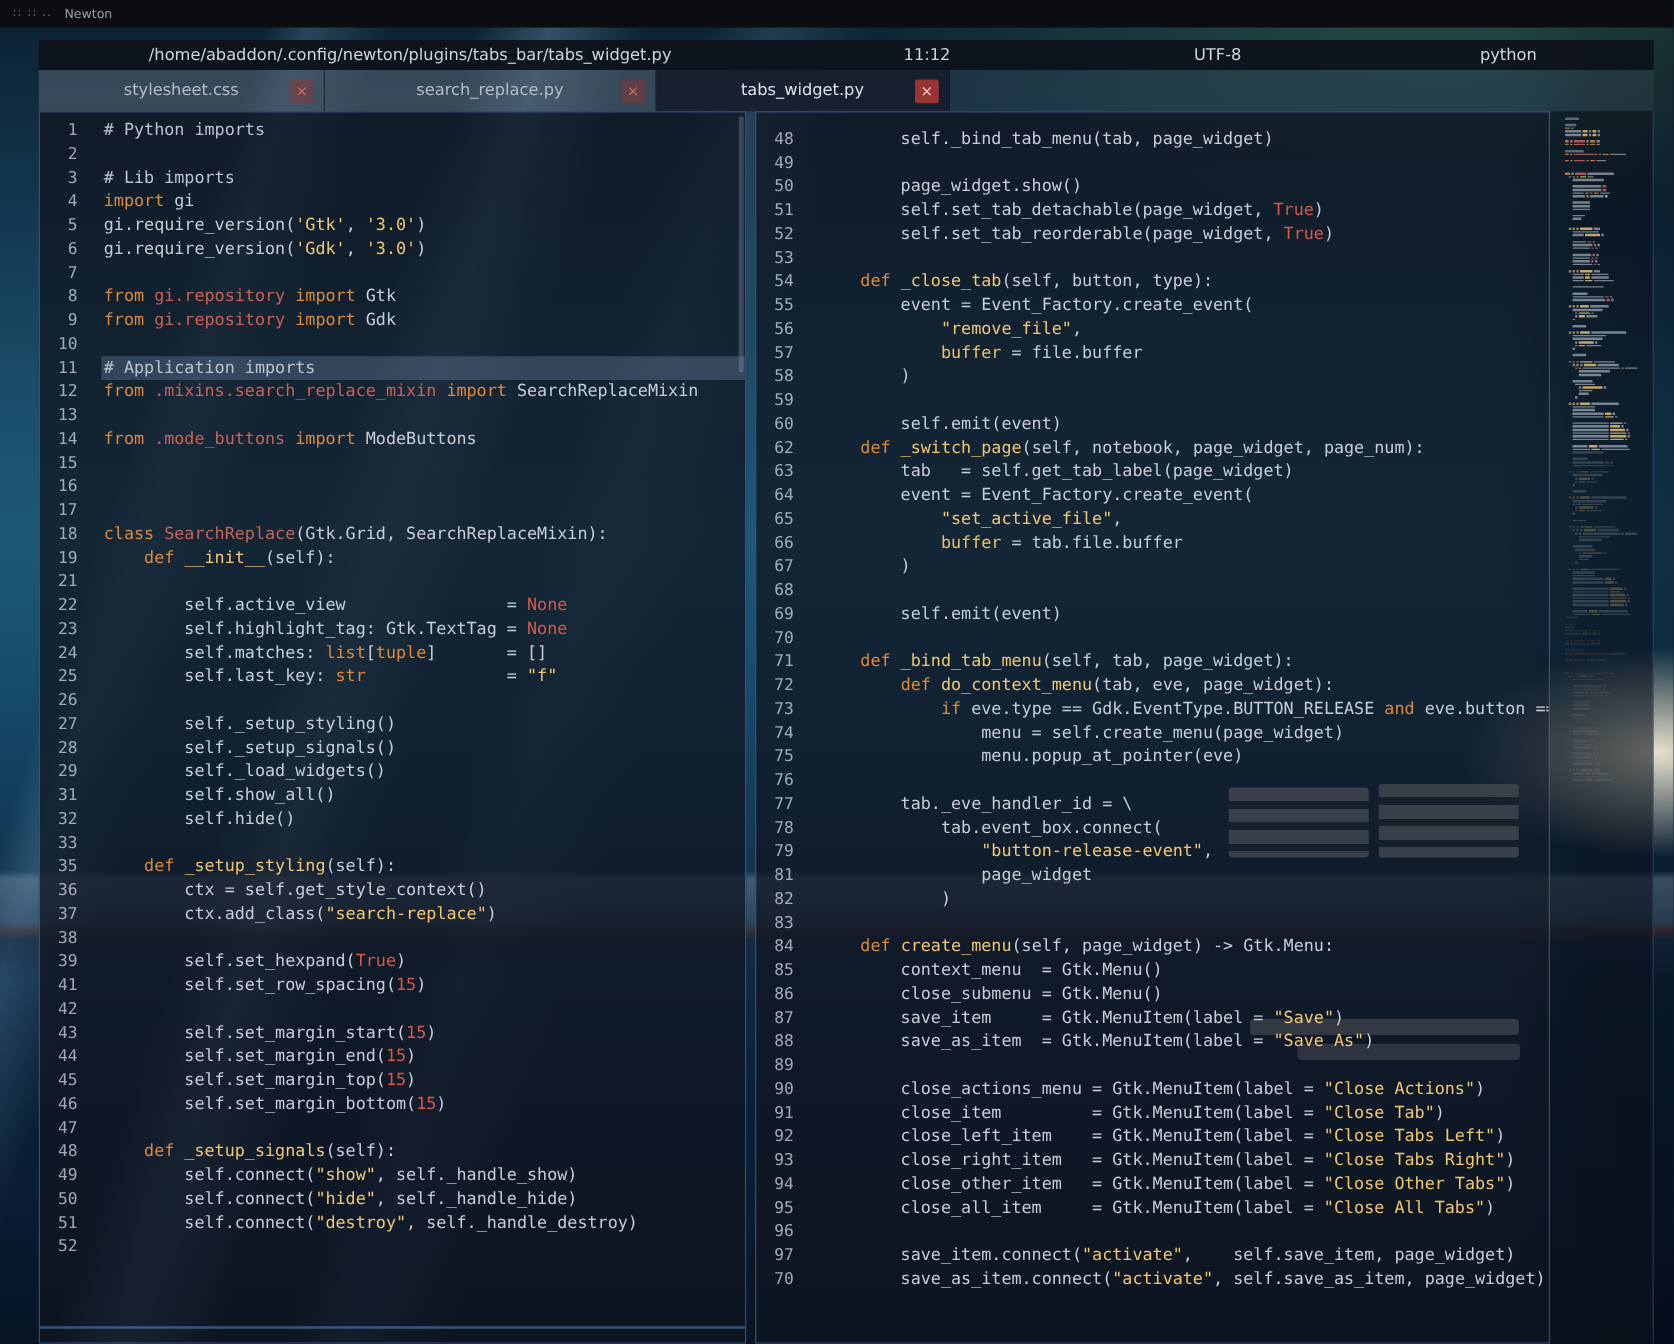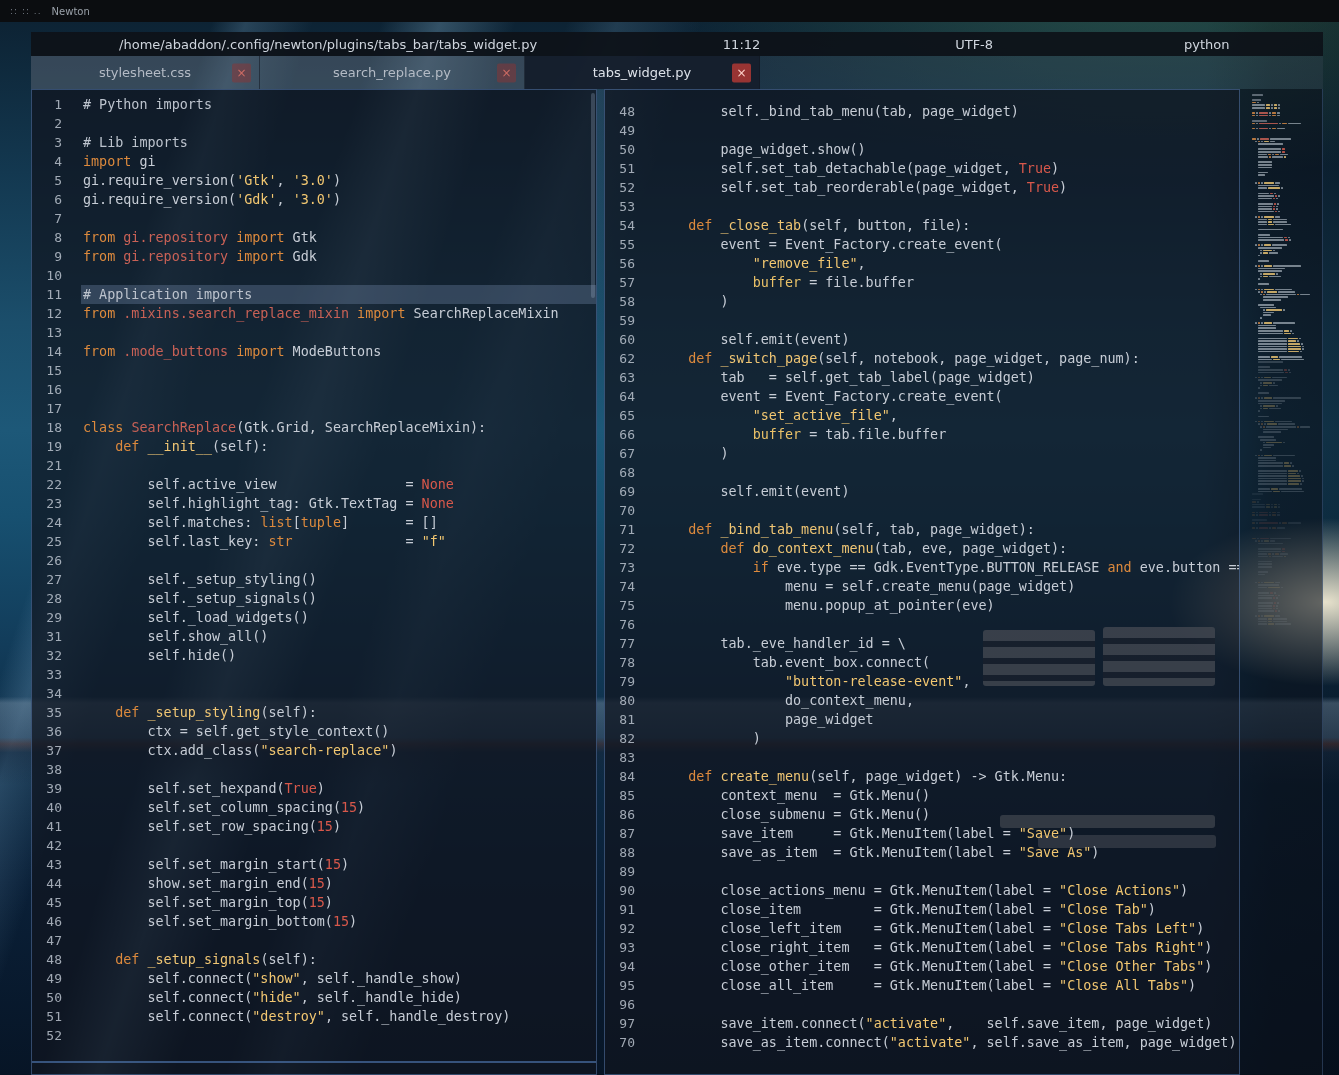--- a/index.html
+++ b/index.html
@@ -235,62 +235,54 @@
           </div>
           <div class="line">
             <span class="lnum">32</span>
             <span class="lcode"><span class="tk-n">        self.hide()</span></span>
           </div>
           <div class="line">
             <span class="lnum">33</span>
             <span class="lcode"></span>
           </div>
           <div class="line">
-            <span class="lnum">34</span>
-            <span class="lcode"></span>
-          </div>
-          <div class="line">
             <span class="lnum">35</span>
             <span class="lcode"><span class="tk-n">    </span><span class="tk-k">def</span><span class="tk-n"> </span><span class="tk-f">_setup_styling</span><span class="tk-n">(self):</span></span>
           </div>
           <div class="line">
             <span class="lnum">36</span>
             <span class="lcode"><span class="tk-n">        ctx = self.get_style_context()</span></span>
           </div>
           <div class="line">
             <span class="lnum">37</span>
             <span class="lcode"><span class="tk-n">        ctx.add_class(</span><span class="tk-s">"search-replace"</span><span class="tk-n">)</span></span>
           </div>
           <div class="line">
             <span class="lnum">38</span>
             <span class="lcode"></span>
           </div>
           <div class="line">
             <span class="lnum">39</span>
             <span class="lcode"><span class="tk-n">        self.set_hexpand(</span><span class="tk-v">True</span><span class="tk-n">)</span></span>
           </div>
           <div class="line">
-            <span class="lnum">40</span>
-            <span class="lcode"><span class="tk-n">        self.set_column_spacing(</span><span class="tk-v">15</span><span class="tk-n">)</span></span>
-          </div>
-          <div class="line">
             <span class="lnum">41</span>
             <span class="lcode"><span class="tk-n">        self.set_row_spacing(</span><span class="tk-v">15</span><span class="tk-n">)</span></span>
           </div>
           <div class="line">
             <span class="lnum">42</span>
             <span class="lcode"></span>
           </div>
           <div class="line">
             <span class="lnum">43</span>
             <span class="lcode"><span class="tk-n">        self.set_margin_start(</span><span class="tk-v">15</span><span class="tk-n">)</span></span>
           </div>
           <div class="line">
             <span class="lnum">44</span>
-            <span class="lcode"><span class="tk-n">        show.set_margin_end(</span><span class="tk-v">15</span><span class="tk-n">)</span></span>
+            <span class="lcode"><span class="tk-n">        self.set_margin_end(</span><span class="tk-v">15</span><span class="tk-n">)</span></span>
           </div>
           <div class="line">
             <span class="lnum">45</span>
             <span class="lcode"><span class="tk-n">        self.set_margin_top(</span><span class="tk-v">15</span><span class="tk-n">)</span></span>
           </div>
           <div class="line">
             <span class="lnum">46</span>
             <span class="lcode"><span class="tk-n">        self.set_margin_bottom(</span><span class="tk-v">15</span><span class="tk-n">)</span></span>
           </div>
           <div class="line">
@@ -342,21 +334,21 @@
           <div class="line">
             <span class="lnum">52</span>
             <span class="lcode"><span class="tk-n">        self.set_tab_reorderable(page_widget, </span><span class="tk-v">True</span><span class="tk-n">)</span></span>
           </div>
           <div class="line">
             <span class="lnum">53</span>
             <span class="lcode"></span>
           </div>
           <div class="line">
             <span class="lnum">54</span>
-            <span class="lcode"><span class="tk-n">    </span><span class="tk-k">def</span><span class="tk-n"> </span><span class="tk-f">_close_tab</span><span class="tk-n">(self, button, file):</span></span>
+            <span class="lcode"><span class="tk-n">    </span><span class="tk-k">def</span><span class="tk-n"> </span><span class="tk-f">_close_tab</span><span class="tk-n">(self, button, type):</span></span>
           </div>
           <div class="line">
             <span class="lnum">55</span>
             <span class="lcode"><span class="tk-n">        event = Event_Factory.create_event(</span></span>
           </div>
           <div class="line">
             <span class="lnum">56</span>
             <span class="lcode"><span class="tk-n">            </span><span class="tk-s">"remove_file"</span><span class="tk-n">,</span></span>
           </div>
           <div class="line">
@@ -439,24 +431,20 @@
             <span class="lnum">77</span>
             <span class="lcode"><span class="tk-n">        tab._eve_handler_id = \</span></span>
           </div>
           <div class="line">
             <span class="lnum">78</span>
             <span class="lcode"><span class="tk-n">            tab.event_box.connect(</span></span>
           </div>
           <div class="line">
             <span class="lnum">79</span>
             <span class="lcode"><span class="tk-n">                </span><span class="tk-s">"button-release-event"</span><span class="tk-n">,</span></span>
-          </div>
-          <div class="line">
-            <span class="lnum">80</span>
-            <span class="lcode"><span class="tk-n">                do_context_menu,</span></span>
           </div>
           <div class="line">
             <span class="lnum">81</span>
             <span class="lcode"><span class="tk-n">                page_widget</span></span>
           </div>
           <div class="line">
             <span class="lnum">82</span>
             <span class="lcode"><span class="tk-n">            )</span></span>
           </div>
           <div class="line">

